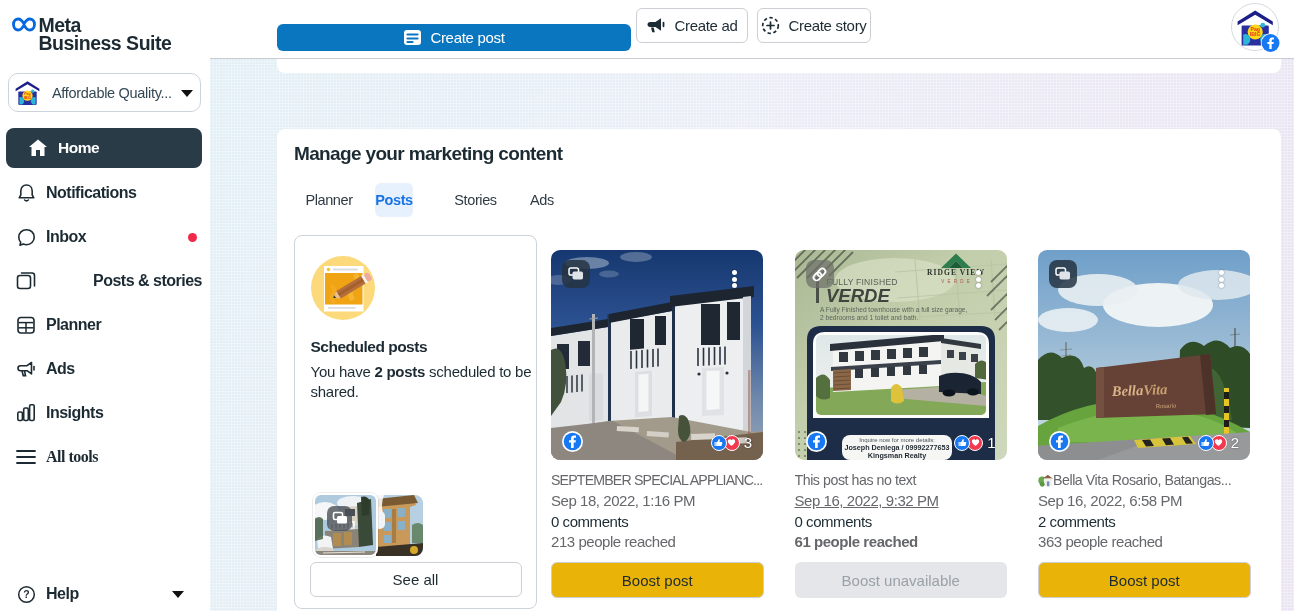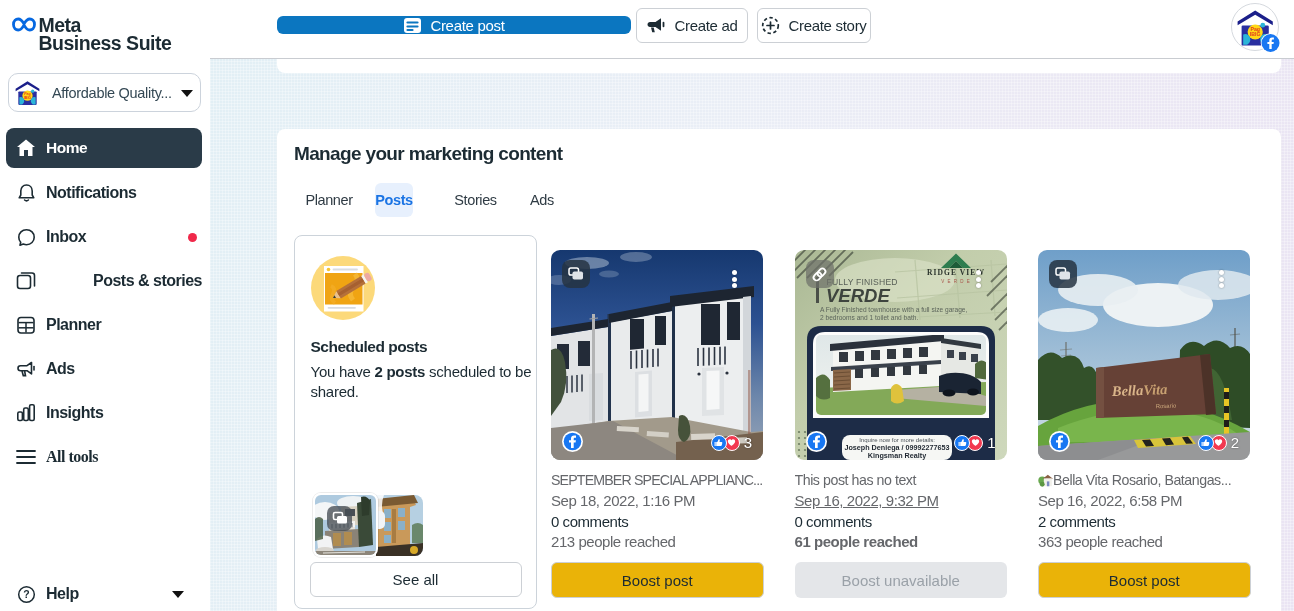--- a/index.html
+++ b/index.html
@@ -15,21 +15,21 @@
 #content::after{ content:""; position:absolute; inset:0;
   background:
     repeating-linear-gradient(0deg, rgba(255,255,255,.30) 0 1px, transparent 1px 3px),
     repeating-linear-gradient(90deg, rgba(255,255,255,.30) 0 1px, transparent 1px 3px);
 }
 #header { left:210px; top:0; width:1084px; height:59px; background:#fff; border-bottom:1px solid #c9ccd1; z-index:3; }
 #sidebar { left:0; top:0; width:210px; height:611px; background:#fff; z-index:4; }
 
 
 .btn { display:flex; align-items:center; justify-content:center; gap:8px; border-radius:6px; font-size:15px; letter-spacing:-0.3px; }
-#btn-post { left:277px; top:16px; width:354px; height:18px; background:#0b76c0; color:#fff; font-weight:400; letter-spacing:-0.3px; z-index:5; }
+#btn-post { left:277px; top:24px; width:354px; height:27px; background:#0b76c0; color:#fff; font-weight:400; letter-spacing:-0.3px; z-index:5; }
 #btn-ad { left:636px; top:8px; width:112px; height:35px; background:#fff; border:1px solid #ccd0d5; color:#1c2b33; z-index:5; }
 #btn-story { left:757px; top:8px; width:114px; height:35px; background:#fff; border:1px solid #ccd0d5; color:#1c2b33; z-index:5; }
 
 
 #avatar { left:1231px; top:3px; width:50px; height:50px; z-index:5; }
 
 
 #logo { left:12px; top:15px; z-index:6; }
 #acct { left:8px; top:73px; width:193px; height:39px; border:1px solid #ccd3dc; border-radius:10px; background:#fff; z-index:6; display:flex; align-items:center; }
 #acct .name { margin-left:11px; font-size:14.5px; color:#344854; letter-spacing:-0.3px; }
@@ -145,21 +145,21 @@
         <text x="25" y="36.5" font-size="6.5" font-weight="bold" fill="#e03c1f" text-anchor="middle" font-family="Liberation Sans">IBIG</text>
         <path d="M10 34 Q16 32 18.5 38 Q20 44 15 47 L10 47 Z" fill="#2bb5d8"></path>
         <path d="M40 34 Q34 32 31.5 38 Q30 44 35 47 L40 47 Z" fill="#2bb5d8"></path>
         <circle cx="34.5" cy="22.5" r="3" fill="#2bb5d8"></circle>
       </svg>
     </span>
     <span class="name">Affordable Quality...</span>
     <span class="caret"></span>
   </div>
 
-  <div class="abs navitem" id="nav-home" style="top:128px;">
+  <div class="abs navitem" id="nav-home" style="top:128px;padding-left:12px;">
       <span class="ic">
     <svg width="20" height="20" viewBox="0 0 20 20">
           <path d="M10 1.5 L19 9 L16.5 9 L16.5 18 L12 18 L12 12 L8 12 L8 18 L3.5 18 L3.5 9 L1 9 Z" fill="#fff"></path>
         </svg>
   </span>
       <span class="lbl">Home</span>
     </div>
   <div class="abs navitem" id="nav-notif" style="top:173px;">
       <span class="ic">
     <svg width="19" height="20" viewBox="0 0 19 20">

